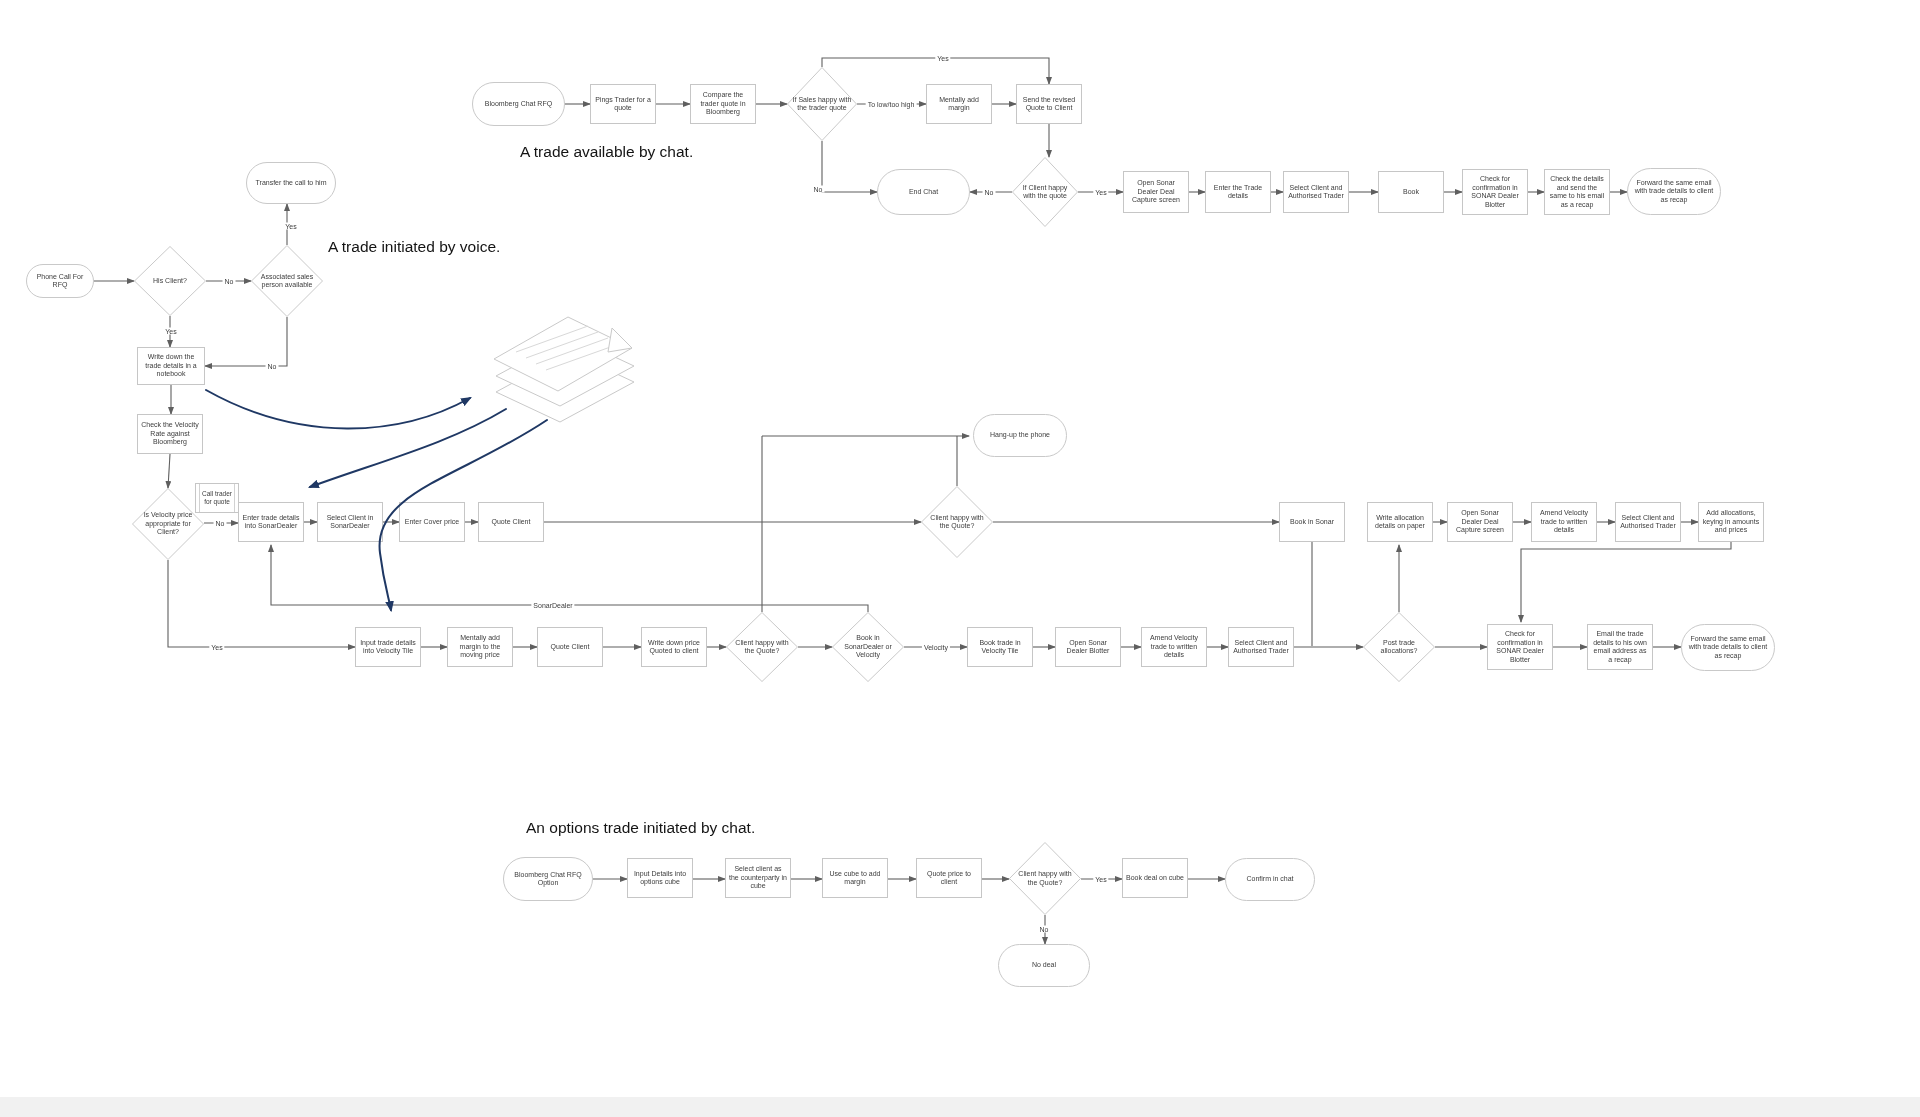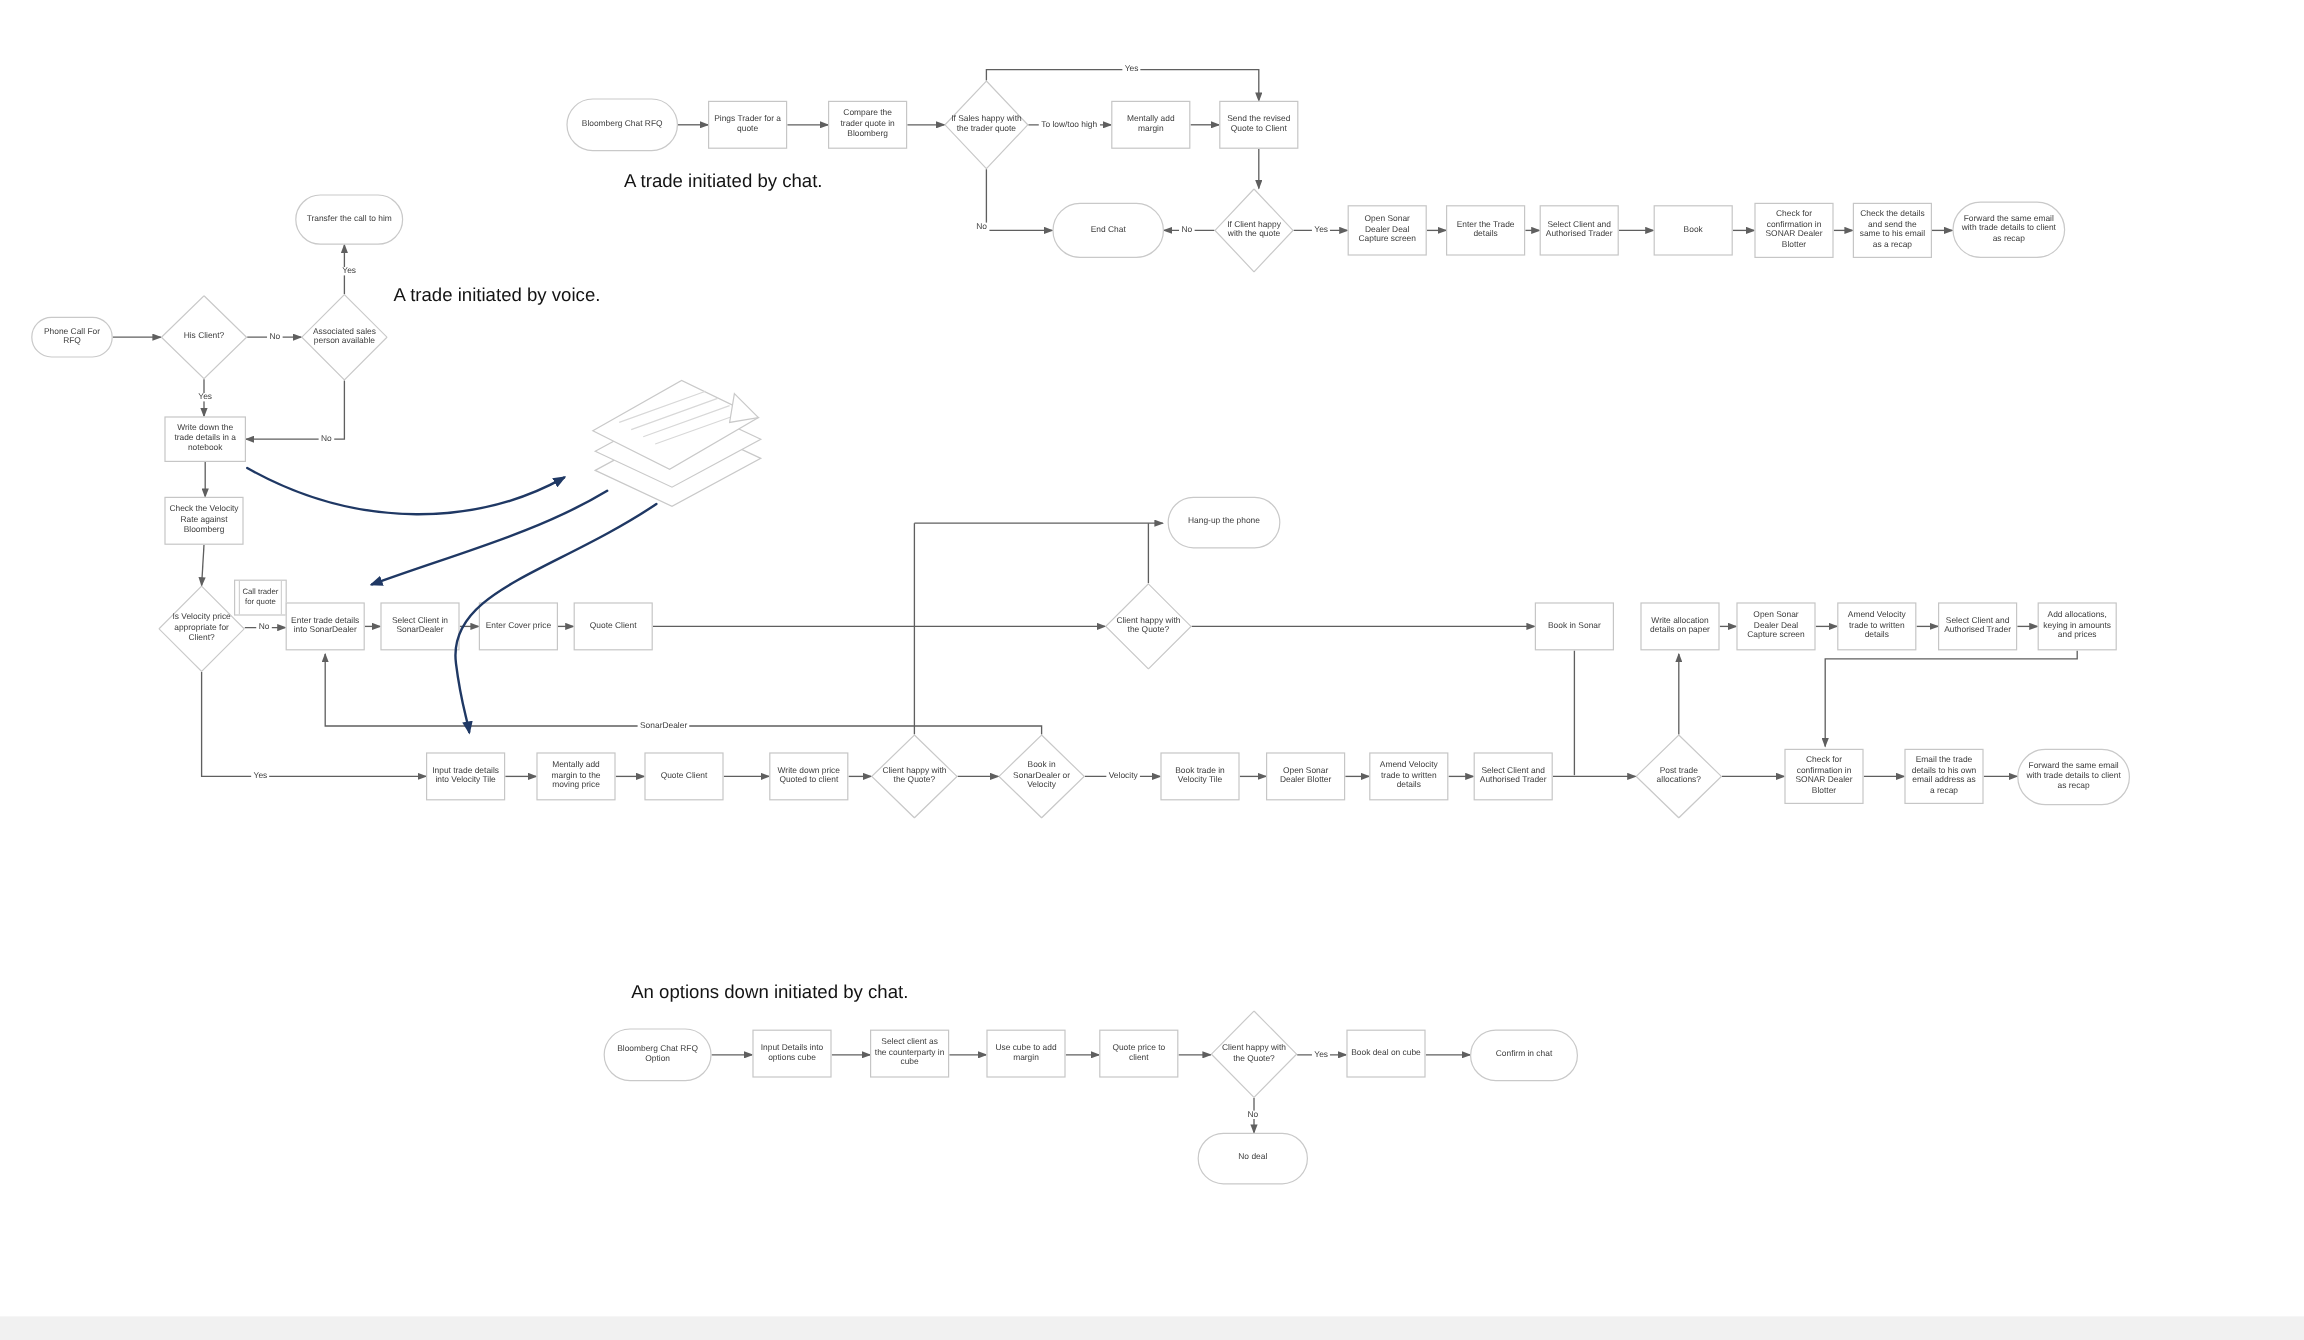--- a/index.html
+++ b/index.html
@@ -102,23 +102,23 @@
       <polyline points="593,879 627,879" class="edge" marker-end="url(#arrowhead)"></polyline>
       <polyline points="693,879 725,879" class="edge" marker-end="url(#arrowhead)"></polyline>
       <polyline points="791,879 822,879" class="edge" marker-end="url(#arrowhead)"></polyline>
       <polyline points="888,879 916,879" class="edge" marker-end="url(#arrowhead)"></polyline>
       <polyline points="982,879 1009,879" class="edge" marker-end="url(#arrowhead)"></polyline>
       <polyline points="1081,879 1122,879" class="edge" marker-end="url(#arrowhead)"></polyline>
       <polyline points="1188,879 1225,879" class="edge" marker-end="url(#arrowhead)"></polyline>
       <polyline points="1045,915 1045,944" class="edge" marker-end="url(#arrowhead)"></polyline>
     </svg>
 
-  <div class="flow-title" style="left:520px;top:143px">A trade initiated by chat.</div>
+  <div class="flow-title" style="left:520px;top:143px">A trade available by chat.</div>
   <div class="flow-title" style="left:328px;top:238px">A trade initiated by voice.</div>
-  <div class="flow-title" style="left:526px;top:819px">An options down initiated by chat.</div>
+  <div class="flow-title" style="left:526px;top:819px">An options trade initiated by chat.</div>
 
   <svg id="overlay-layer" width="1920" height="1117">
     <g>
       <polygon class="paper-sheet" points="496,392 570,352 634,382 560,422"></polygon>
       <polygon class="paper-sheet" points="496,376 570,336 634,366 560,406"></polygon>
       <polygon class="paper-sheet" points="494,359 568,317 632,348 558,391"></polygon>
       <path class="paper-lines" d="M516,352 L588,326 M526,358 L598,332 M536,364 L608,338 M546,370 L616,345"></path>
       <polygon class="paper-sheet" points="612,328 632,348 608,352"></polygon>
     </g>
   <path d="M 206,390 C 300,443 400,437 470,398" class="note-arrow" marker-end="url(#navyhead)"></path>

